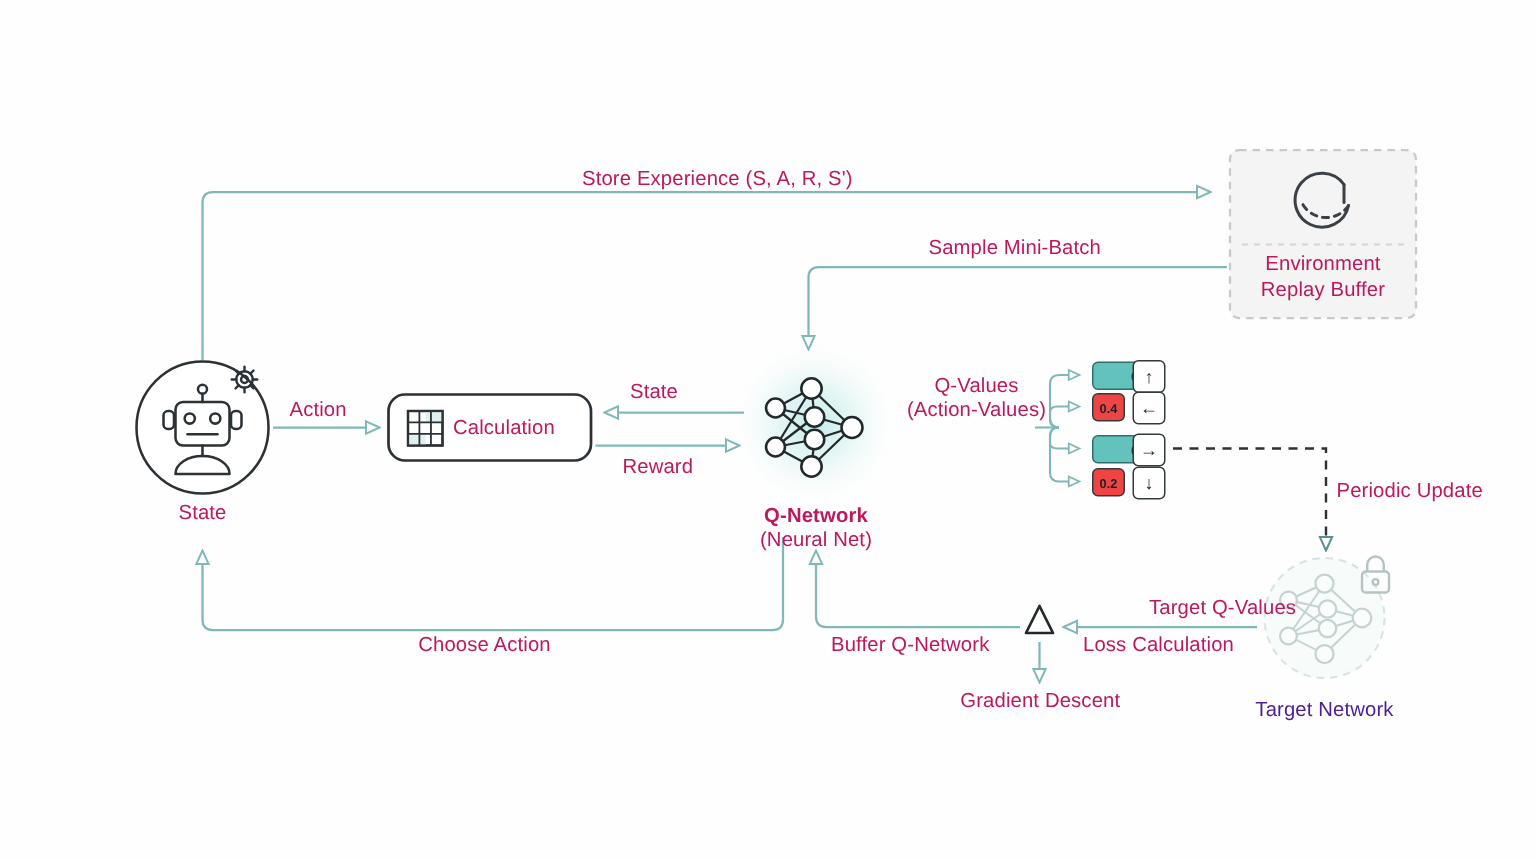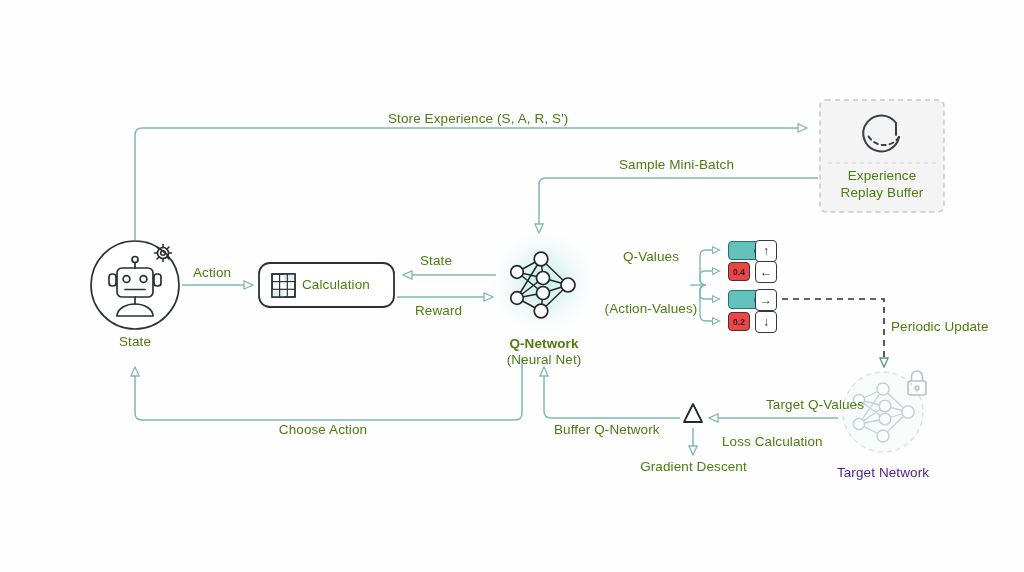--- a/index.html
+++ b/index.html
@@ -1,20 +1,20 @@
 <!DOCTYPE html>
 <html><head>
 <meta charset="utf-8">
 <style>
   html,body{margin:0;padding:0;background:#ffffff;}
   body{width:1024px;height:572px;overflow:hidden;
        font-family:"Liberation Sans","DejaVu Sans",sans-serif;}
   #stage{position:relative;width:1024px;height:572px;background:#fefefe;}
   svg#canvas{position:absolute;left:0;top:0;width:1024px;height:572px;}
-  .lbl{position:absolute;color:#4d7c0f;font-size:13.5px;line-height:16px;
+  .lbl{position:absolute;color:#be185d;font-size:13.5px;line-height:16px;
        white-space:pre;letter-spacing:.1px;}
   .lbl.c{text-align:center;}
   .lbl.faded{color:#4c1d95;}
   .qv{position:absolute;width:20px;height:17px;border:1.4px solid #333a3d;
       border-radius:4px;background:#ef4444;color:#1d2226;font-size:8.5px;
       display:flex;align-items:center;justify-content:center;font-weight:600;}
   .qv.hot{background:#63c2bb;border-color:#2e6f6c;color:#11393a;padding-left:21px;}
   .act{position:absolute;width:20px;height:20px;border:1.4px solid #333a3d;
        border-radius:4px;background:#ffffff;color:#1d2226;font-size:12px;
        display:flex;align-items:center;justify-content:center;}
@@ -216,39 +216,39 @@
     </g>
   </svg>
 
   <div class="lbl c" style="left:101px;top:334px;width:68px;">State</div>
 
   <div class="lbl" style="left:302px;top:277px;">Calculation</div>
 
   <div class="lbl c" style="left:489px;top:336px;width:110px;font-weight:bold;">Q-Network</div>
   <div class="lbl c" style="left:489px;top:352px;width:110px;">(Neural Net)</div>
 
-  <div class="lbl c" style="left:820px;top:168px;width:124px;">Experience</div>
+  <div class="lbl c" style="left:820px;top:168px;width:124px;">Environment</div>
   <div class="lbl c" style="left:820px;top:185px;width:124px;">Replay Buffer</div>
 
   <div class="lbl c faded" style="left:818px;top:465px;width:130px;">Target Network</div>
 
   <div class="lbl" style="left:193px;top:265px;">Action</div>
   <div class="lbl" style="left:420px;top:253px;">State</div>
   <div class="lbl" style="left:415px;top:303px;">Reward</div>
 
   <div class="lbl" style="left:388px;top:111px;">Store Experience (S, A, R, S')</div>
   <div class="lbl" style="left:619px;top:157px;">Sample Mini-Batch</div>
 
   <div class="lbl c" style="left:596px;top:249px;width:110px;">Q-Values</div>
-  <div class="lbl c" style="left:591px;top:265px;width:120px;margin-top:36px;">(Action-Values)</div>
+  <div class="lbl c" style="left:591px;top:265px;width:120px;">(Action-Values)</div>
 
   <div class="lbl" style="left:891px;top:319px;">Periodic Update</div>
 
   <div class="lbl" style="left:722px;top:397px;margin-left:44px;">Target Q-Values</div>
-  <div class="lbl" style="left:722px;top:434px;">Loss Calculation</div>
+  <div class="lbl" style="left:722px;top:422px;">Loss Calculation</div>
 
   <div class="lbl" style="left:554px;top:422px;">Buffer Q-Network</div>
   <div class="lbl c" style="left:621px;top:459px;width:145px;">Gradient Descent</div>
   <div class="lbl c" style="left:260px;top:422px;width:126px;">Choose Action</div>
 
   <div id="qv-boxes">
       <div class="qv hot" style="left: 728px; top: 241px;">0.8</div>
       <div class="act" style="left: 755px; top: 240px;">↑</div>
       <div class="qv" style="left: 728px; top: 262px;">0.4</div>
       <div class="act" style="left: 755px; top: 261px;">←</div>

